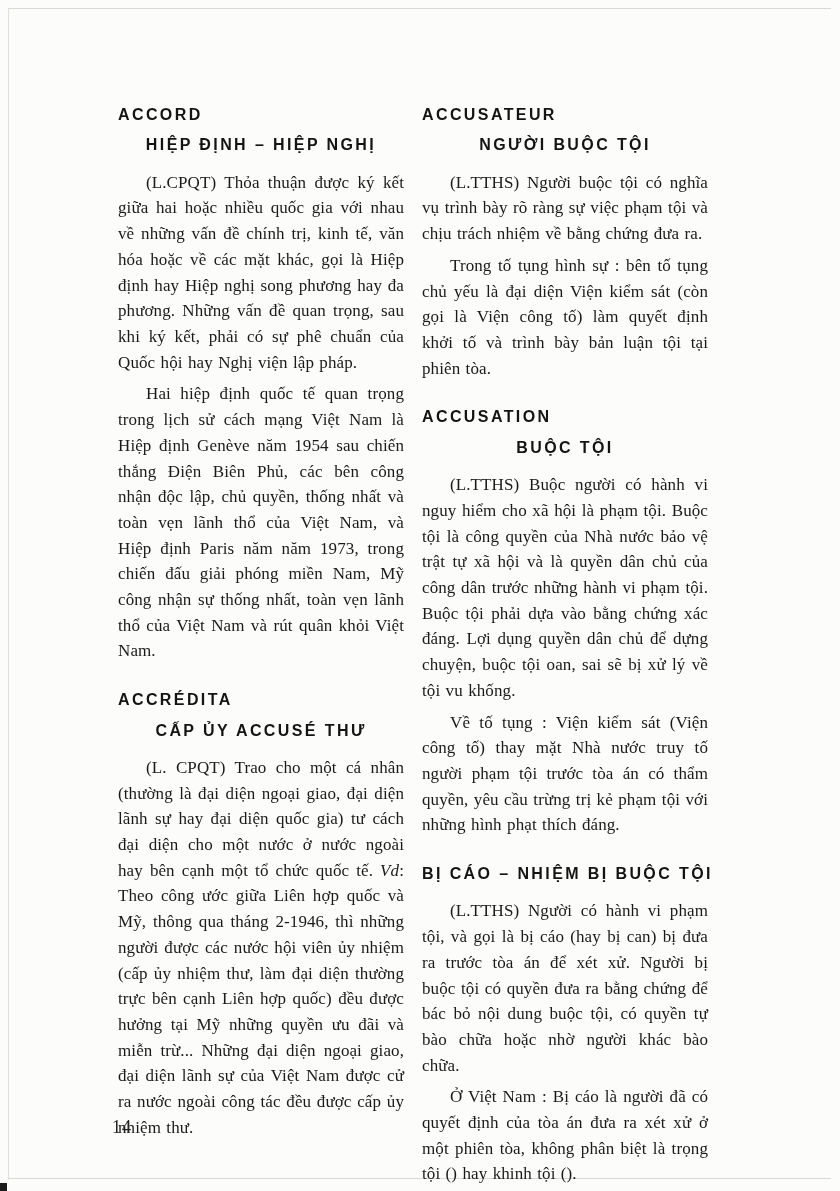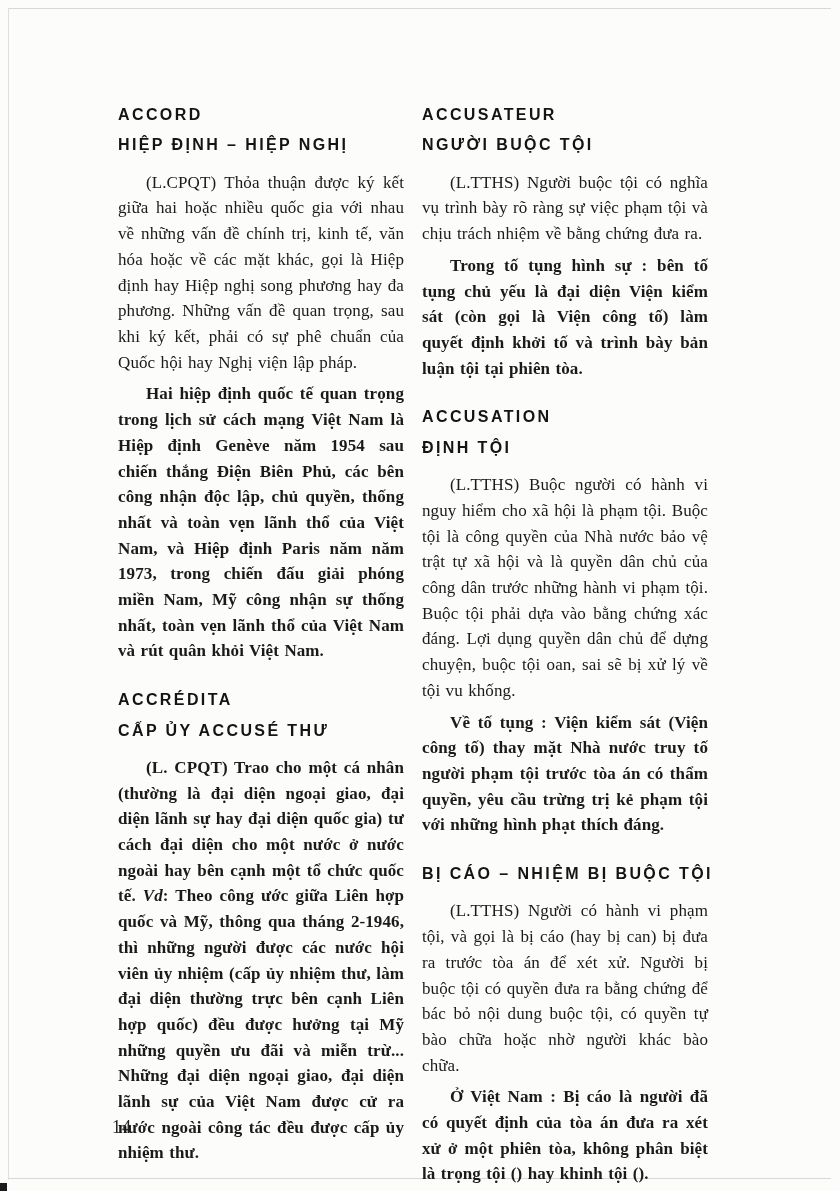--- a/index.html
+++ b/index.html
@@ -53,31 +53,31 @@
     font-family: "Liberation Sans", "DejaVu Sans", sans-serif;
     font-weight: 700;
     font-size: 16px;
     letter-spacing: 2.4px;
     line-height: 1.15;
     margin: 0;
     color: #141414;
     white-space: nowrap;
   }
   .term { margin-bottom: 12px; }
-  .translation { margin-bottom: 15px; }
+  .translation { margin-bottom: 15px; text-align: center; }
   .entry p.body {
     margin: 0 0 6px 0;
     font-size: 17px;
     line-height: 25.7px;
     text-align: justify;
     text-indent: 28px;
     letter-spacing: 0.1px;
     word-spacing: 1px;
   }
-  .entry p.body:last-child { margin-bottom: 0; font-weight: bold; }
+  .entry p.body:last-child { margin-bottom: 0; }
   .entry p.body i { font-style: italic; }
   .page-number {
     position: absolute;
     left: 112px;
     top: 1117px;
     font-size: 18px;
     font-weight: 400;
     letter-spacing: 1px;
     color: #222;
   }
@@ -105,21 +105,21 @@
   </div>
 <div class="column right">
     <section class="entry">
       <h2 class="term">ACCUSATEUR</h2>
       <h3 class="translation">NGƯỜI BUỘC TỘI</h3>
       <p class="body">(L.TTHS) Người buộc tội có nghĩa vụ trình bày rõ ràng sự việc phạm tội và chịu trách nhiệm về bằng chứng đưa ra.</p>
       <p class="body">Trong tố tụng hình sự : bên tố tụng chủ yếu là đại diện Viện kiểm sát (còn gọi là Viện công tố) làm quyết định khởi tố và trình bày bản luận tội tại phiên tòa.</p>
     </section>
     <section class="entry">
       <h2 class="term">ACCUSATION</h2>
-      <h3 class="translation">ĐỊNH TỘI</h3>
+      <h3 class="translation">BUỘC TỘI</h3>
       <p class="body">(L.TTHS) Buộc người có hành vi nguy hiểm cho xã hội là phạm tội. Buộc tội là công quyền của Nhà nước bảo vệ trật tự xã hội và là quyền dân chủ của công dân trước những hành vi phạm tội. Buộc tội phải dựa vào bằng chứng xác đáng. Lợi dụng quyền dân chủ để dựng chuyện, buộc tội oan, sai sẽ bị xử lý về tội vu khống.</p>
       <p class="body">Về tố tụng : Viện kiểm sát (Viện công tố) thay mặt Nhà nước truy tố người phạm tội trước tòa án có thẩm quyền, yêu cầu trừng trị kẻ phạm tội với những hình phạt thích đáng.</p>
     </section>
     <section class="entry">
       <h3 class="translation">BỊ CÁO – NHIỆM BỊ BUỘC TỘI</h3>
       <p class="body">(L.TTHS) Người có hành vi phạm tội, và gọi là bị cáo (hay bị can) bị đưa ra trước tòa án để xét xử. Người bị buộc tội có quyền đưa ra bằng chứng để bác bỏ nội dung buộc tội, có quyền tự bào chữa hoặc nhờ người khác bào chữa.</p>
       <p class="body">Ở Việt Nam : Bị cáo là người đã có quyết định của tòa án đưa ra xét xử ở một phiên tòa, không phân biệt là trọng tội () hay khinh tội ().</p>
     </section>
   </div>
 

